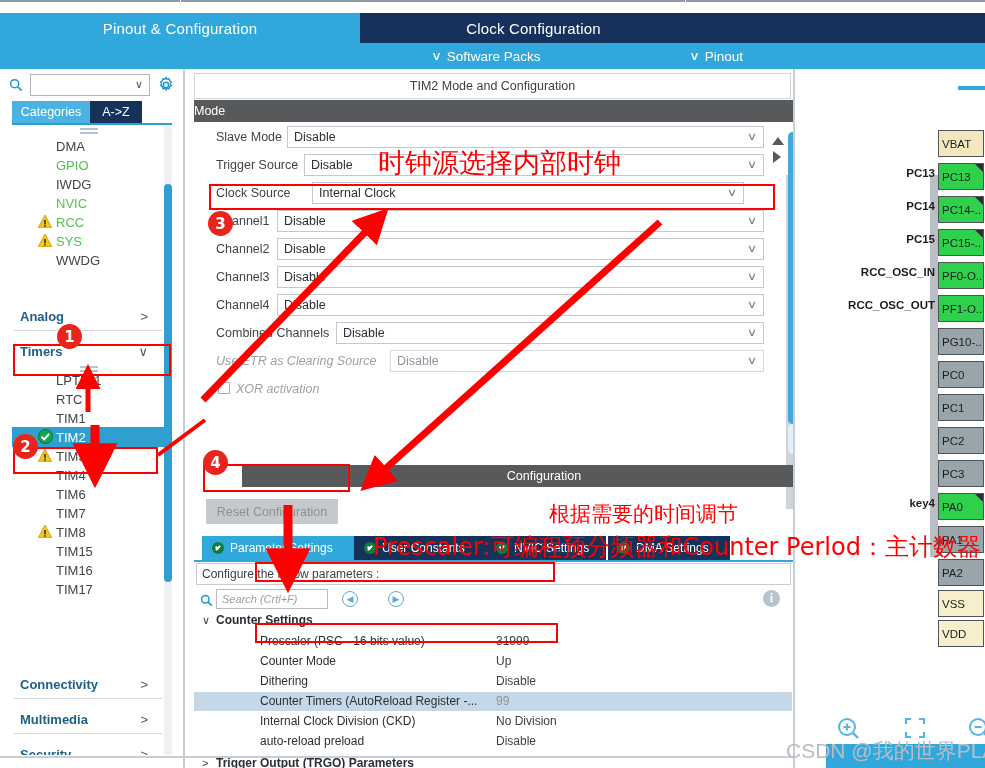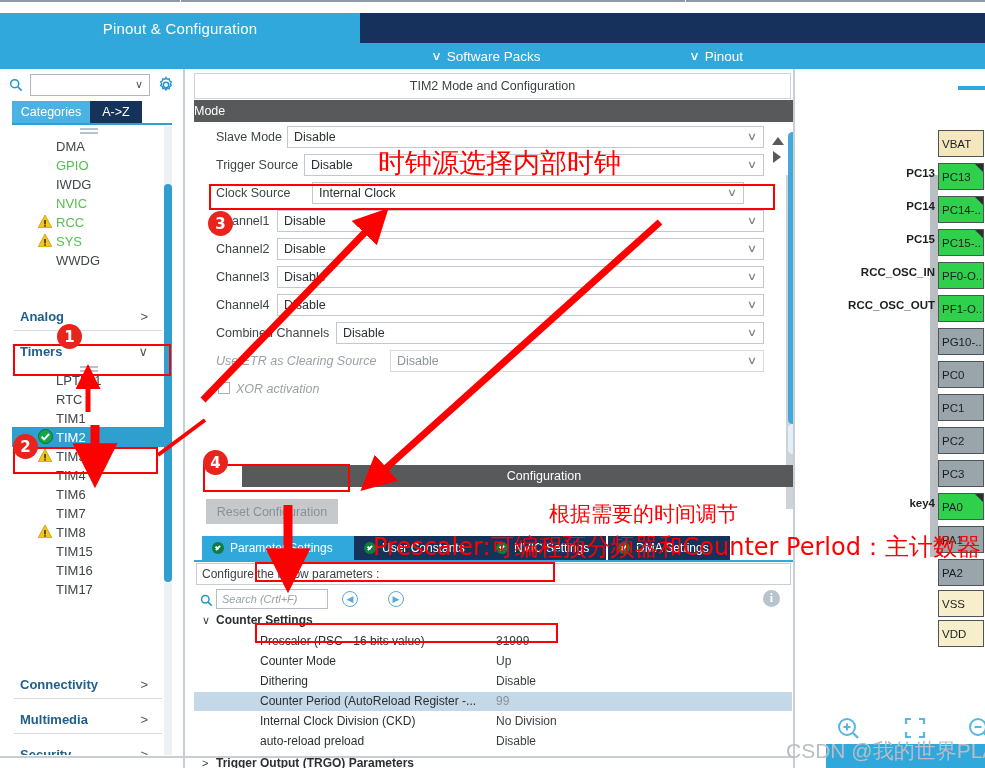--- a/index.html
+++ b/index.html
@@ -197,20 +197,23 @@
 
   <div class="topline"></div>
   <div class="topline2"></div>
   <div class="topsep" style="left:180px"></div>
   <div class="topsep" style="left:685px"></div>
 
   <div class="tabbar">
     <div class="tab active tab-pin">
       <span>Pinout &amp; Configuration</span>
     </div>
+    <div class="tab inactive tab-clk">
+      <span>Clock Configuration</span>
+    </div>
   </div>
 
   <div class="subbar">
     <div class="subitem sub-sp">
       <span class="chev">∨</span>
       <span>Software Packs</span>
     </div>
     <div class="subitem sub-po">
       <span class="chev">∨</span>
       <span>Pinout</span>
@@ -540,21 +543,21 @@
       </div>
       <div class="trow" style="top:41px">
         <span class="tname">Counter Mode</span>
         <span class="tval">Up</span>
       </div>
       <div class="trow" style="top:61px">
         <span class="tname">Dithering</span>
         <span class="tval">Disable</span>
       </div>
       <div class="trow hl" style="top:81px">
-        <span class="tname">Counter Period (AutoReload Register -...</span>
+        <span class="tname">Counter Timers (AutoReload Register -...</span>
         <span class="tval gray">99</span>
       </div>
       <div class="trow" style="top:101px">
         <span class="tname">Internal Clock Division (CKD)</span>
         <span class="tval">No Division</span>
       </div>
       <div class="trow" style="top:121px">
         <span class="tname">auto-reload preload</span>
         <span class="tval">Disable</span>
       </div>

